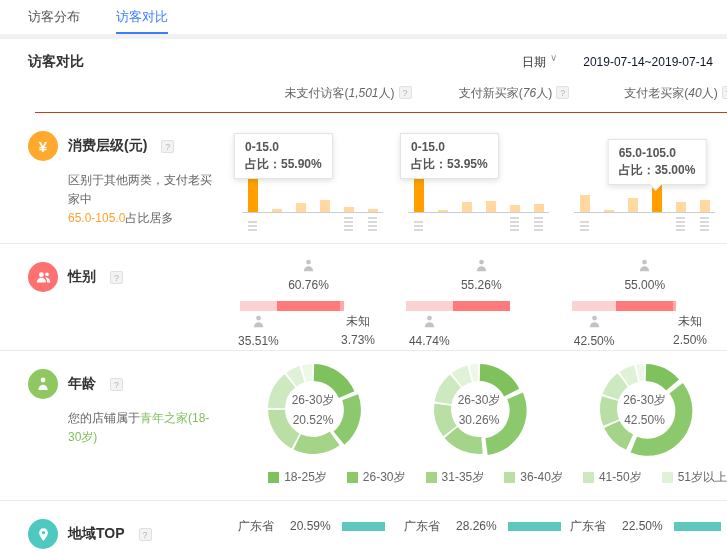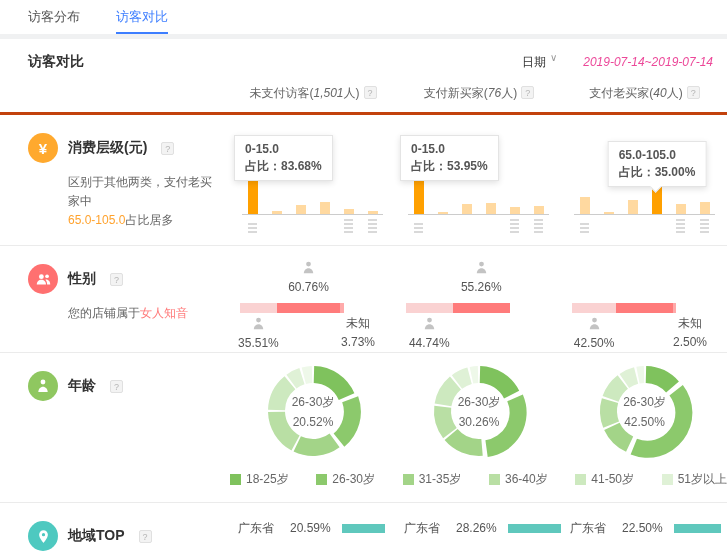--- a/index.html
+++ b/index.html
@@ -9,23 +9,23 @@
   .tab { font-size:13px; color:#555; cursor:pointer; height:34px; line-height:34px; position:relative; }
   .tab.active { color:#3d7eff; }
   .tab.active::after { content:""; position:absolute; left:0; right:0; bottom:0; height:2px; background:#3d7eff; }
   .band { height:5px; background:#f0f1f2; }
   .content { padding:0; }
   .content-header { display:flex; justify-content:space-between; align-items:center; padding:14px 14px 6px 28px; }
   .page-title { font-size:14px; font-weight:bold; color:#333; }
   .date-area { display:flex; align-items:center; gap:26px; }
   .date-label { color:#333; cursor:pointer; display:flex; gap:4px; }
   .chev { color:#999; font-size:10px; line-height:8px; }
-  .date-range { color:#ec4899; cursor:pointer;font-style:italic; }
+  .date-range { color:#0f172a; cursor:pointer; }
   .grid { display:grid; grid-template-columns:230px 166px 166px 165px; }
-  .col-headers { padding:8px 0 10px 0; border-bottom:3px solid #c2410c; }
+  .col-headers { padding:8px 0 10px 0; border-bottom:1px solid #c2410c;margin-left:35px; }
   .col-head { text-align:center; color:#666; }
   .col-count { font-style:italic; }
   .qmark { display:inline-block; width:13px; height:13px; line-height:12px; text-align:center;
     background:#f3f3f3; border:1px solid #e0e0e0; color:#b5b5b5; font-size:9px; border-radius:2px;
     vertical-align:1px; margin-left:4px; cursor:pointer; }
   .section { border-bottom:1px solid #ebebeb; }
   .label-cell { padding:18px 10px 0 28px; }
   .label-head { display:flex; align-items:center; gap:10px; }
   .circle-icon { width:30px; height:30px; border-radius:50%; display:flex; align-items:center;
     justify-content:center; color:#fff; flex:none; }
@@ -58,21 +58,21 @@
   .g-label .pct { display:block; margin-top:2px; }
   .g-top { top:14px; }
   .g-bottom { top:70px; }
   .g-unknown { position:absolute; top:68px; width:60px; margin-left:-30px; text-align:center; color:#555; line-height:19px; }
   .person-icon svg { width:15px; height:15px; fill:#c3c3c3; }
   
   .donut-cell { position:relative; height:116px; display:flex; align-items:center; justify-content:center; }
   .donut-wrap { position:relative; width:104px; height:104px; }
   .donut-center { position:absolute; inset:0; display:flex; flex-direction:column; gap:4px;
     align-items:center; justify-content:center; color:#666; pointer-events:none; }
-  .legend-wrap { grid-column:2 / 5; display:flex; justify-content:space-between; gap:20px; padding:2px 0 14px 0; }
+  .legend-wrap { grid-column:2 / 5; display:flex; justify-content:flex-end; gap:20px; padding:2px 0 14px 0; }
   .legend-item { display:flex; align-items:center; gap:5px; color:#666; cursor:pointer; }
   .legend-item i { width:11px; height:11px; display:inline-block; }
   
   .region-cell { padding:14px 0 0 8px; }
   .r-row { display:flex; align-items:center; height:22px; }
   .r-name { width:52px; color:#555; }
   .r-pct { width:52px; color:#555; }
   .r-bar { height:9px; }
   .r-bar.dark { background:#5fc8bd; }
 </style>
@@ -119,21 +119,21 @@
         <span class="qmark">?</span>
       </div>
       <div class="sec-desc">
         <span>区别于其他两类，支付老买家中</span><br>
         <span class="hl-orange">65.0-105.0</span><span>占比居多</span>
       </div>
     </div>
     <div class="chart-cell">
         <div class="tooltip tip-left">
           <div class="tip-line">0-15.0</div>
-          <div class="tip-line">占比：83.68%</div>
+          <div class="tip-line">占比：55.90%</div>
         </div>
         <div class="bars">
           <div class="bar hl" style="height: 47.515px;"></div>
           <div class="bar" style="height: 3.4px;"></div>
           <div class="bar" style="height: 9.35px;"></div>
           <div class="bar" style="height: 11.9px;"></div>
           <div class="bar" style="height: 5.1px;"></div>
           <div class="bar" style="height: 3.4px;"></div>
         </div>
         <div class="axis"></div>
@@ -229,23 +229,20 @@
           <svg width="17" height="17" viewBox="0 0 24 24" fill="#fff">
               <circle cx="9" cy="8" r="3.4"></circle>
               <path d="M2.5 19c0-3.6 2.9-6.5 6.5-6.5s6.5 2.9 6.5 6.5z"></path>
               <circle cx="17" cy="7.4" r="2.6"></circle>
               <path d="M14.8 12.2c3-.4 6.7 1.6 6.7 6.8h-4.4c0-3-.8-5.3-2.3-6.8z"></path>
             </svg>
         </div>
         <span class="sec-title">性别</span>
         <span class="qmark">?</span>
       </div>
-      <div class="sec-desc">
-        <span>您的店铺属于</span><span class="hl-red">女人知音</span>
-      </div>
     </div>
     <div class="gender-cell">
         <div class="g-bar">
           <div class="g-seg-male" style="width: 36.9304px;"></div>
           <div class="g-seg-female" style="width: 63.1904px;"></div>
           <div class="g-seg-unknown" style="width: 3.8792px;"></div>
         </div>
         <div class="g-label g-top" style="left: 78.5256px;"><span class="person-icon"><svg viewBox="0 0 24 24">
               <circle cx="12" cy="6.5" r="3.8"></circle>
               <path d="M4.5 21c0-4.4 3.4-8 7.5-8s7.5 3.6 7.5 8z"></path>
@@ -272,20 +269,24 @@
               <circle cx="12" cy="6.5" r="3.8"></circle>
               <path d="M4.5 21c0-4.4 3.4-8 7.5-8s7.5 3.6 7.5 8z"></path>
             </svg></span><span class="pct">44.74%</span></div>
       </div>
     <div class="gender-cell">
         <div class="g-bar">
           <div class="g-seg-male" style="width: 44.2px;"></div>
           <div class="g-seg-female" style="width: 57.2px;"></div>
           <div class="g-seg-unknown" style="width: 2.6px;"></div>
         </div>
+        <div class="g-label g-top" style="left: 82.8px;"><span class="person-icon"><svg viewBox="0 0 24 24">
+              <circle cx="12" cy="6.5" r="3.8"></circle>
+              <path d="M4.5 21c0-4.4 3.4-8 7.5-8s7.5 3.6 7.5 8z"></path>
+            </svg></span><span class="pct">55.00%</span></div>
         <div class="g-label g-bottom" style="left: 32.1px;"><span class="person-icon"><svg viewBox="0 0 24 24">
               <circle cx="12" cy="6.5" r="3.8"></circle>
               <path d="M4.5 21c0-4.4 3.4-8 7.5-8s7.5 3.6 7.5 8z"></path>
             </svg></span><span class="pct">42.50%</span></div>
         <div class="g-unknown" style="left: 128px;">
           <div>未知</div>
           <div>2.50%</div>
         </div>
       </div>
   </div>
@@ -294,20 +295,23 @@
     <div class="label-cell">
       <div class="label-head">
         <div class="circle-icon" style="background:#8fc760;">
           <svg width="16" height="16" viewBox="0 0 24 24" fill="#fff">
               <circle cx="12" cy="6" r="3.6"></circle>
               <path d="M5 21c0-4.5 3.1-8 7-8s7 3.5 7 8z"></path>
             </svg>
         </div>
         <span class="sec-title">年龄</span>
         <span class="qmark">?</span>
+      </div>
+      <div class="sec-desc">
+        <span>您的店铺属于</span><span class="hl-green">青年之家(18-30岁)</span>
       </div>
     </div>
     <div class="donut-cell">
         <div class="donut-wrap"><svg width="104" height="104" viewBox="0 0 104 104">
             <path d="M53.17796267385429 7.015420376099925 A45 45 0 0 1 93.39196737947819 34.34482975283974 L77.75500192500866 41.01456073510028 A28 28 0 0 0 52.73295455262045 24.009594900684398 Z" fill="#7fc25d"></path>
             <path d="M97.1524156394989 37.328750885064295 A45 45 0 0 1 83.35153143768692 87.65203591923321 L72.60059651720583 74.48323193650265 A28 28 0 0 0 81.18781335388884 43.17096569301977 Z" fill="#8cc96c"></path>
             <path d="M78.59499785271815 88.30022161384028 A45 45 0 0 1 32.57597595799113 92.59196090379795 L39.91394059608337 77.25722011791873 A28 28 0 0 0 68.54799866391352 74.58680455972284 Z" fill="#a3d488"></path>
             <path d="M30.47817681819058 91.51975615981114 A45 45 0 0 1 7.013975623332293 53.12143246870179 L24.00869594340676 52.69778020274778 A28 28 0 0 0 38.608643353540806 76.59007049943804 Z" fill="#b9dfa4"></path>
             <path d="M7.016936165659011 50.765508981157026 A45 45 0 0 1 23.541642857550045 17.141401222183823 L34.29257777803114 30.310205204914382 A28 28 0 0 0 24.010538058632275 51.23187225494215 Z" fill="#cde9bf"></path>
             <path d="M25.405002147281827 15.699778386159736 A45 45 0 0 1 38.372394784238324 9.113074532168369 L43.520601199081625 25.314801931126986 A28 28 0 0 0 35.45200133608647 29.41319544027717 Z" fill="#dff1d6"></path>

